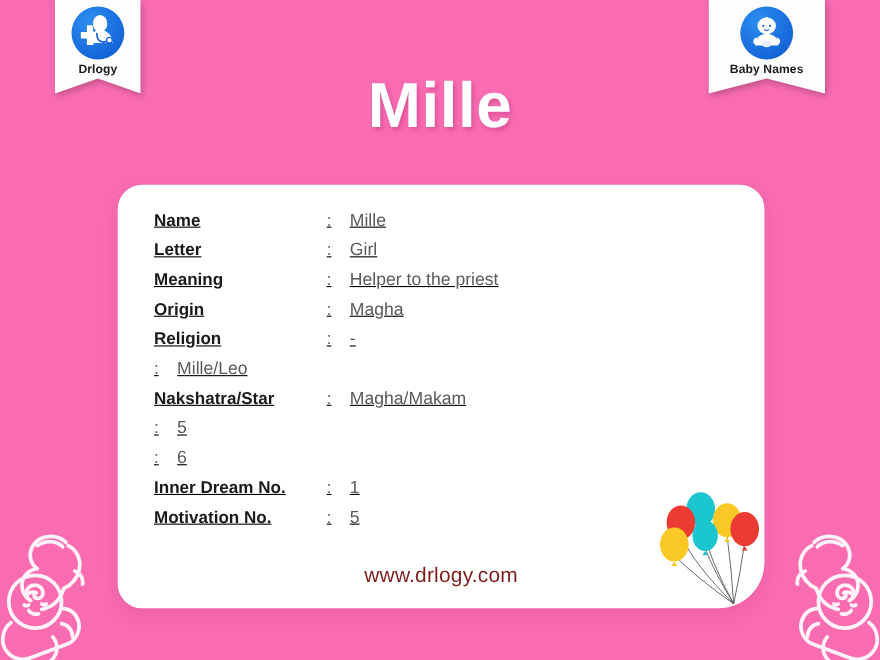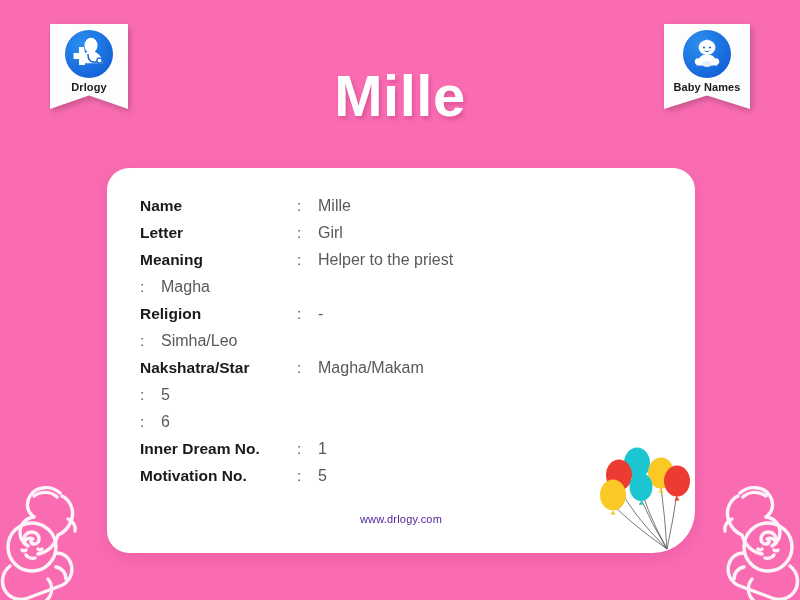--- a/index.html
+++ b/index.html
@@ -30,27 +30,26 @@
 
   
   .ribbon {
     position: absolute;
     top: 0;
     width: 78px;
     text-align: center;
     filter: drop-shadow(2px 3px 3px rgba(0,0,0,0.22));
   }
   .ribbon.left  { left: 50px; }
-  .ribbon.right { right: 50px; width: 86px; }
+  .ribbon.right { right: 50px; width: 106px; }
 
   .ribbon-body {
     background: #fdfdfd;
     padding: 6px 4px 16px 4px;
     clip-path: polygon(0 0, 100% 0, 100% 100%, 50% 84%, 0 100%);
-    margin-top: 24px;
   }
 
   .badge-circle {
     width: 48px;
     height: 48px;
     border-radius: 50%;
     margin: 0 auto 3px auto;
     background: radial-gradient(circle at 34% 28%, #2b8ef0 0%, #1464d8 75%, #0f56c4 100%);
     position: relative;
     display: block;
@@ -93,22 +92,23 @@
   }
 
   .rows {
     position: absolute;
     left: 33px;
     top: 24px;
   }
 
   .row {
     display: flex;
-    align-items: center;
+    align-items: flex-start;
     height: 27px;
+    text-decoration: underline;
   }
 
   .row-label {
     width: 157px;
     font-size: 15.5px;
     font-weight: bold;
     color: #1a1a1a;
   }
 
   .row-colon {
@@ -121,22 +121,22 @@
     font-size: 16px;
     color: #59595b;
   }
 
   .card-url {
     position: absolute;
     left: 0;
     top: 345px;
     width: 588px;
     text-align: center;
-    font-size: 11px;
-    color: #4c1d95;
+    font-size: 19px;
+    color: #7f1d1d;
     text-decoration: none;
     letter-spacing: 0.2px;
   }
 
   
   .balloons {
     position: absolute;
     right: 2px;
     bottom: -6px;
     width: 96px;
@@ -232,31 +232,32 @@
       <span class="row-label">Letter</span>
       <span class="row-colon">:</span>
       <span class="row-value">Girl</span>
     </div>
     <div class="row">
       <span class="row-label">Meaning</span>
       <span class="row-colon">:</span>
       <span class="row-value">Helper to the priest</span>
     </div>
     <div class="row">
+      <span class="row-label">Origin</span>
       <span class="row-colon">:</span>
       <span class="row-value">Magha</span>
     </div>
     <div class="row">
       <span class="row-label">Religion</span>
       <span class="row-colon">:</span>
       <span class="row-value">-</span>
     </div>
     <div class="row">
       <span class="row-colon">:</span>
-      <span class="row-value">Simha/Leo</span>
+      <span class="row-value">Mille/Leo</span>
     </div>
     <div class="row">
       <span class="row-label">Nakshatra/Star</span>
       <span class="row-colon">:</span>
       <span class="row-value">Magha/Makam</span>
     </div>
     <div class="row">
       <span class="row-colon">:</span>
       <span class="row-value">5</span>
     </div>

